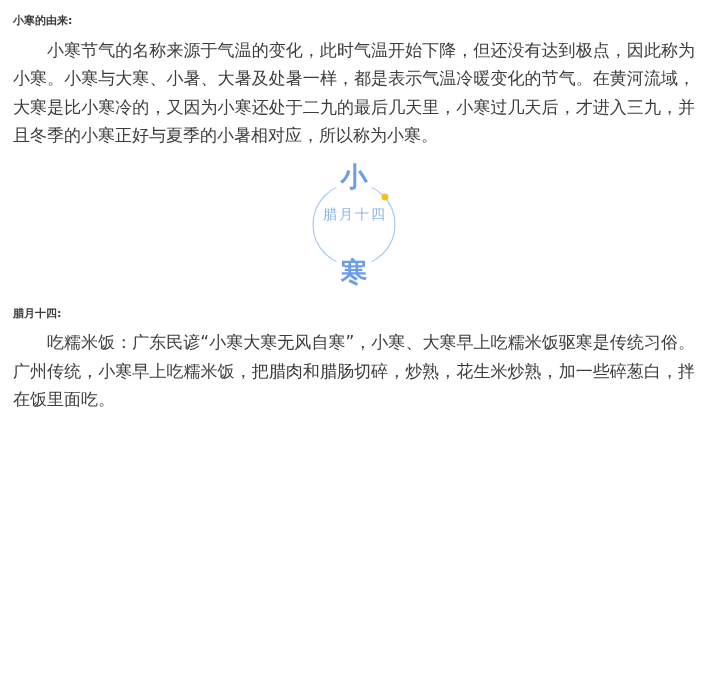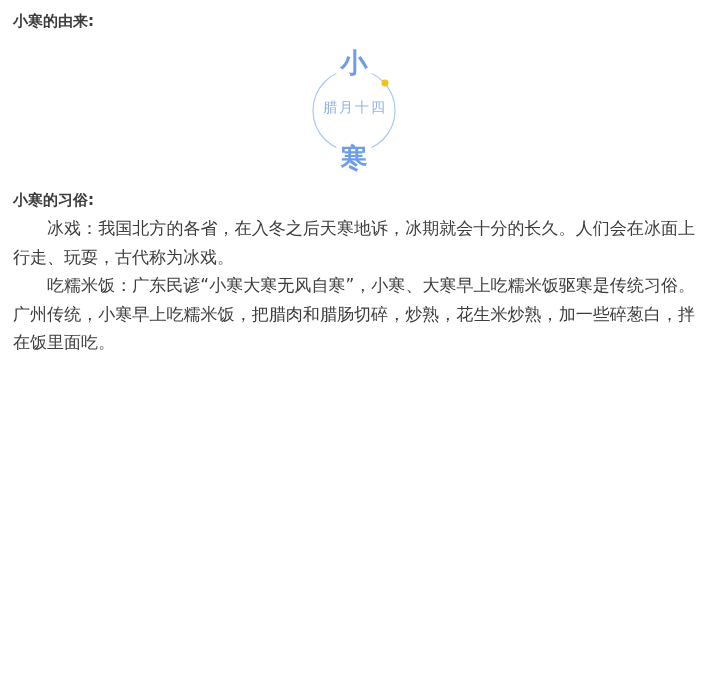--- a/index.html
+++ b/index.html
@@ -20,21 +20,21 @@
     box-sizing:border-box;
     width:708px;height:694px;
     padding:7px 13px 0 13px;
     color:var(--text-color);
     font-size:17px;
     line-height:28.5px;
     text-align:justify;
   }
   .heading{
     margin:0;
-    font-size:15px;
+    font-size:11px;
     font-weight:bold;
     line-height:28.5px;
     text-align:left;
   }
   .body-para{
     margin:0;
     text-indent:2em;
   }
   
   .badge{
@@ -57,45 +57,45 @@
     padding:0 4px;
     text-indent:0;
     white-space:nowrap;
   }
   .badge-char-top{top:13px;}
   .badge-char-bottom{top:108px;}
   .badge-date{
     position:absolute;
     left:50%;
     transform:translateX(-50%);
-    top:64px;
+    top:57px;
     font-size:14px;
     line-height:1;
     letter-spacing:2px;
     padding-left:2px;
     color:var(--light-blue);
     white-space:nowrap;
   }
 </style>
 </head>
 <body>
 
 <div class="page">
 
   <h2 class="heading">小寒的由来:</h2>
 
+  <p class="body-para">小寒节气的名称来源于气温的变化，此时气温开始下降，但还没有达到极点，因此称为小寒。小寒与大寒、小暑、大暑及处暑一样，都是表示气温冷暖变化的节气。在黄河流域，大寒是比小寒冷的，又因为小寒还处于二九的最后几天里，小寒过几天后，才进入三九，并且冬季的小寒正好与夏季的小暑相对应，所以称为小寒。</p>
 
   <div class="badge">
     <svg width="682" height="150" viewBox="0 0 682 150">
       <circle cx="341" cy="74.5" r="41" fill="none" stroke-width="1.2" stroke="#a9c8f0"></circle>
       <circle cx="372" cy="47" r="3.5" fill="#f5c116"></circle>
     </svg>
     <span class="badge-char badge-char-top">小</span>
     <span class="badge-date">腊月十四</span>
     <span class="badge-char badge-char-bottom">寒</span>
   </div>
 
-  <h2 class="heading">小寒的习俗:</h2>
+  <h2 class="heading">腊月十四:</h2>
 
-  <p class="body-para">冰戏：我国北方的各省，在入冬之后天寒地诉，冰期就会十分的长久。人们会在冰面上行走、玩耍，古代称为冰戏。</p>
   <p class="body-para">吃糯米饭：广东民谚“小寒大寒无风自寒”，小寒、大寒早上吃糯米饭驱寒是传统习俗。广州传统，小寒早上吃糯米饭，把腊肉和腊肠切碎，炒熟，花生米炒熟，加一些碎葱白，拌在饭里面吃。</p>
 
 </div>
 
 </body></html>

